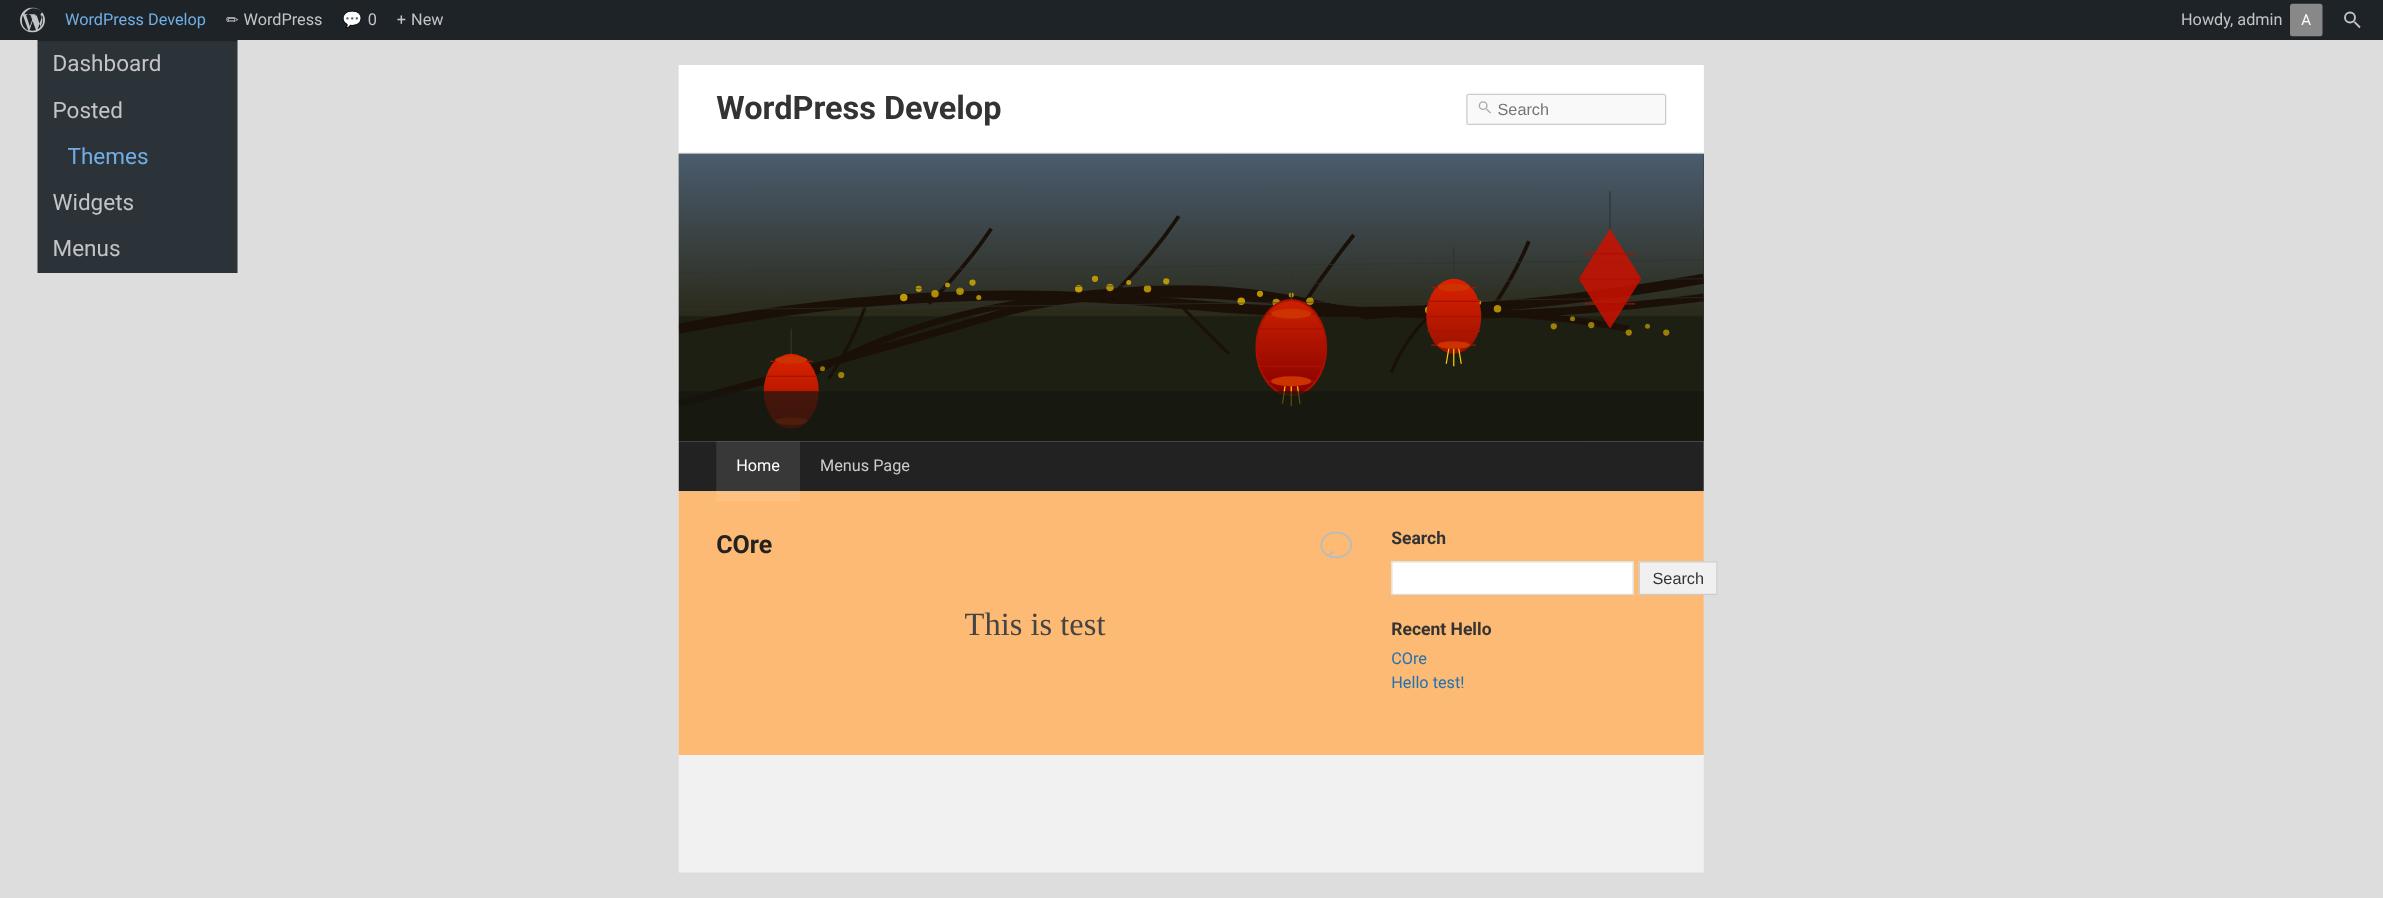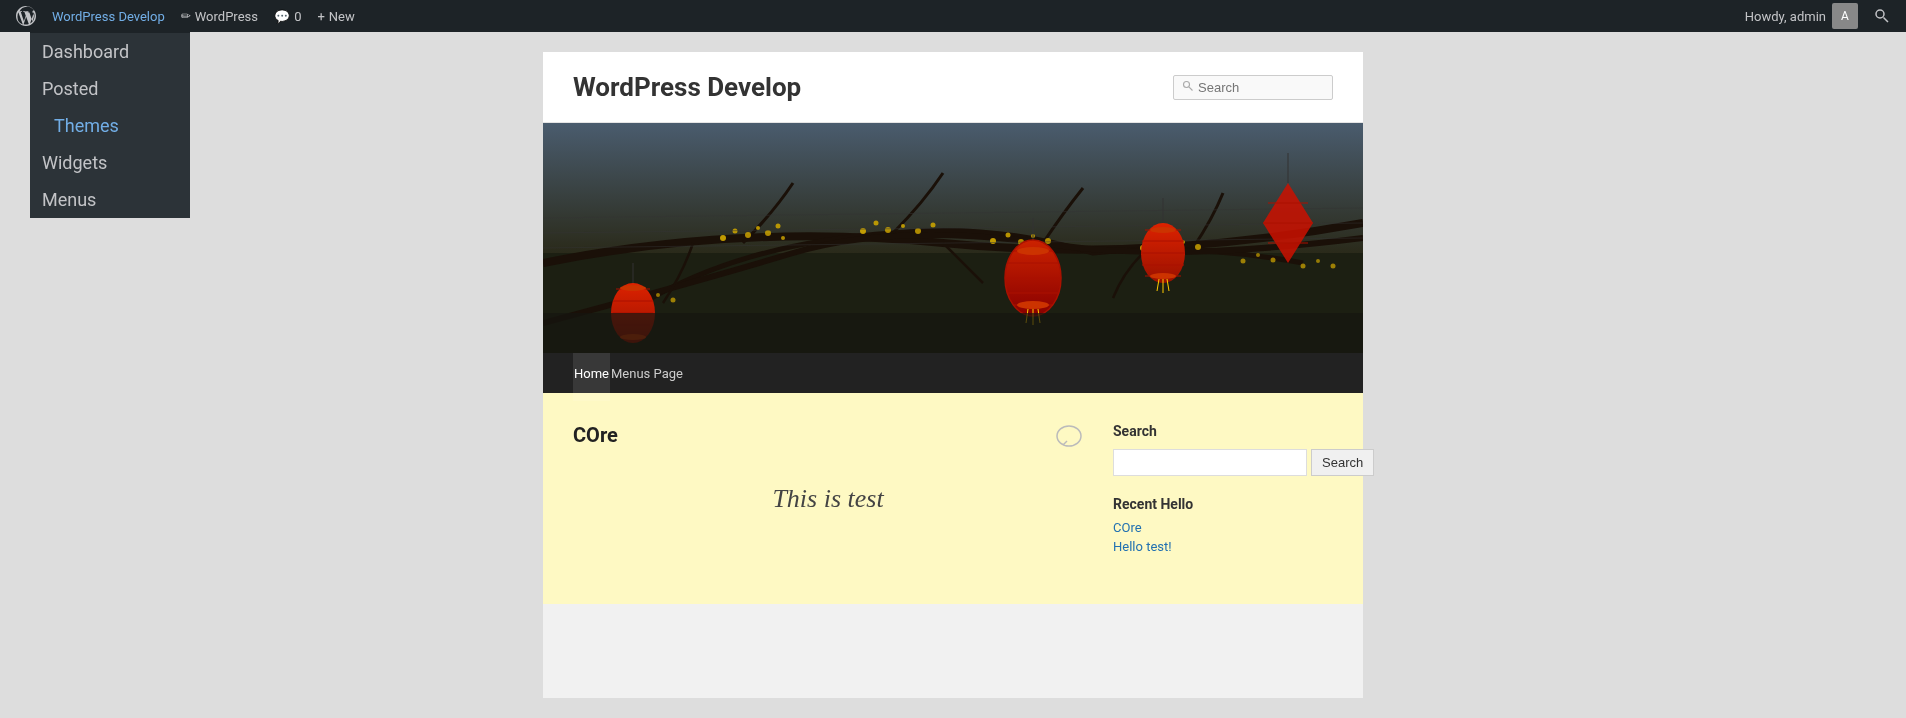--- a/index.html
+++ b/index.html
@@ -107,50 +107,49 @@
     .site-nav {
       background: #222;
       padding: 0 30px;
       display: flex;
       align-items: center;
       height: 40px;
       gap: 0;
     }
     .nav-item {
       color: #ccc;
-      padding: 0 1px;
+      padding: 0 16px;
       height: 56px;
       display: flex;
       align-items: center;
       cursor: pointer;
       font-size: 13px;
     }
     .nav-item.active { color: #fff; background: rgba(255,255,255,0.1); }
 
     
     .content-area {
       display: flex;
       gap: 0;
       padding: 30px;
       gap: 30px;
-      background: #fef9c3;
+      background: #fdba74;
     }
 
     .main-content { flex: 1; }
     .sidebar { width: 220px; flex-shrink: 0; }
 
     
     .post-header { display: flex; justify-content: space-between; align-items: flex-start; margin-bottom: 8px; }
     .post-title { font-size: 20px; font-weight: bold; color: #222; }
     .comment-bubble { color: #aaa; font-size: 22px; cursor: pointer; }
     .post-meta { font-size: 12px; color: #666; margin-bottom: 20px; }
     .post-meta a { color: #2271b1; text-decoration: none; }
     .post-content-text {
       font-family: Georgia, serif;
-      font-style: italic;
       font-size: 26px;
       color: #444;
       text-align: center;
       padding: 20px 0;
     }
 
     
     .sidebar-widget { margin-bottom: 20px; }
     .widget-title { font-size: 14px; font-weight: bold; color: #333; margin-bottom: 10px; }
     .widget-search { display: flex; gap: 4px; }

